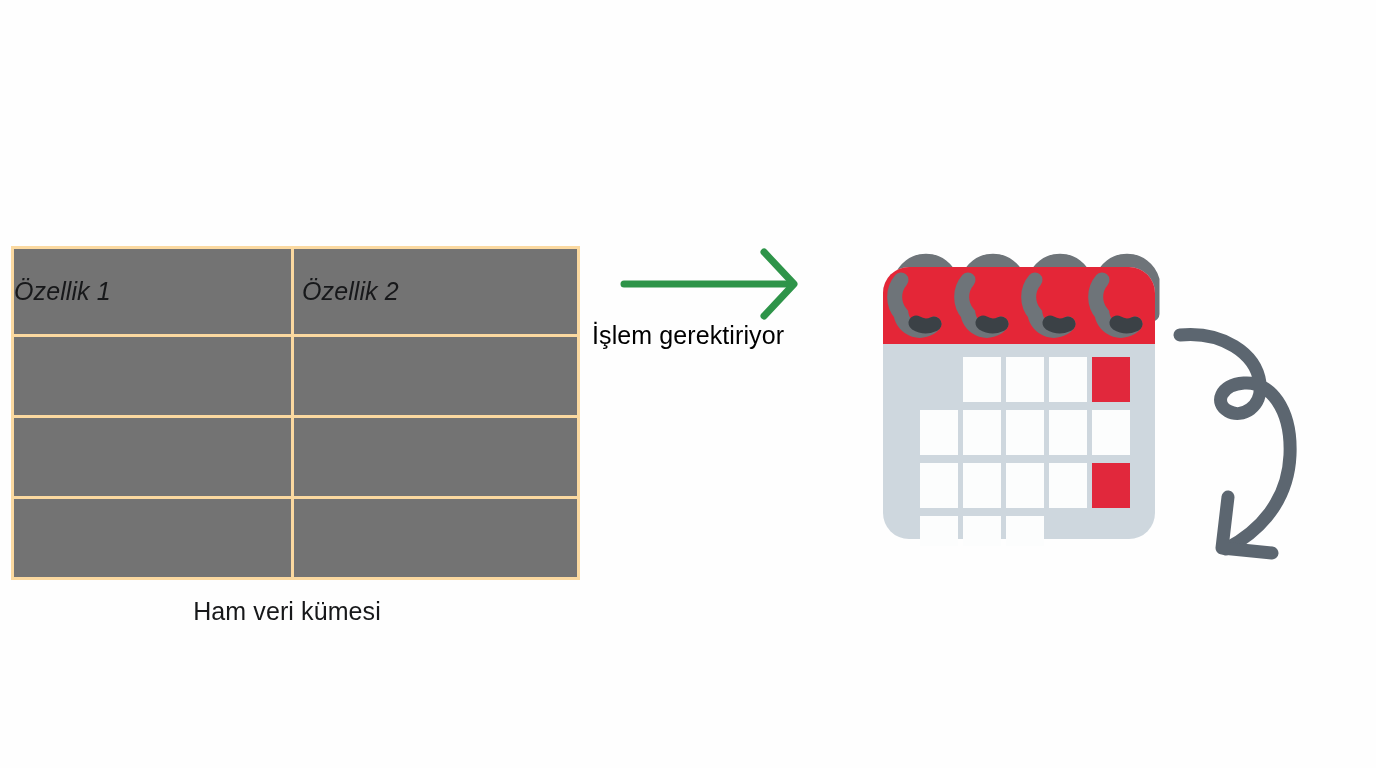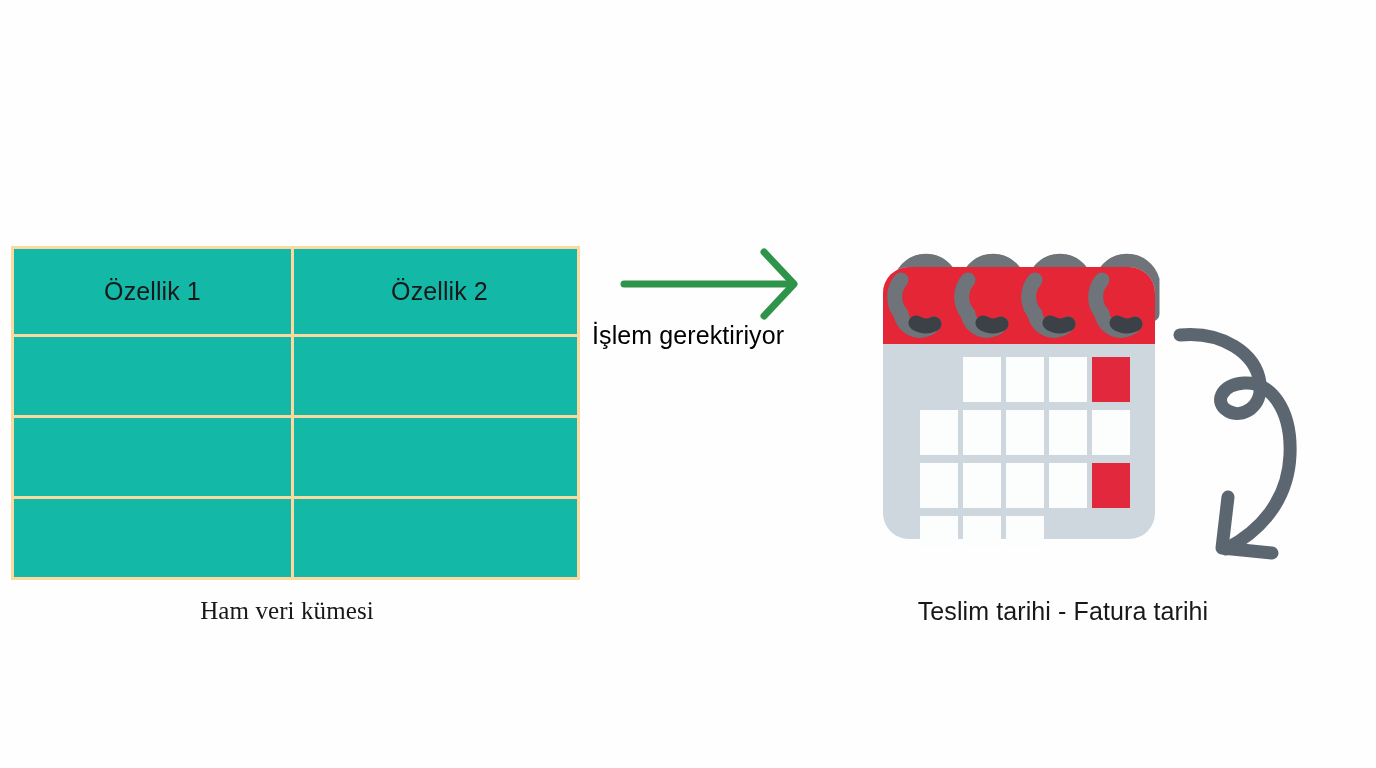--- a/index.html
+++ b/index.html
@@ -27,23 +27,23 @@
     top: 246px;
     width: 552px;
     height: 320px;
     border-collapse: collapse;
     table-layout: fixed;
     background: #ffffff;
   }
   .data-table td {
     border: 3px solid #fbd9a0;
     padding: 0;
-    text-align: center;
     vertical-align: middle;
-    background: #14b8a6;
+    background: #737373;
+    font-style: italic;
   }
   .data-table .col-a { width: 277px; }
   .data-table .col-b { width: 275px; padding-left: 8px; }
   .data-table tr.head-row td { height: 85px; }
   .data-table tr.body-row td { height: 78px; }
   .col-header {
     font-size: 25px;
     color: #17181a;
     letter-spacing: .1px;
     font-weight: 400;
@@ -54,21 +54,20 @@
   .table-caption {
     position: absolute;
     left: 11px;
     top: 596px;
     width: 552px;
     text-align: center;
     font-size: 25px;
     color: #17181a;
     letter-spacing: .1px;
     line-height: 1.2;
-    font-family: Liberation Serif, serif;
   }
 
   
   .flow-arrow {
     position: absolute;
     left: 618px;
     top: 248px;
     width: 190px;
     height: 72px;
   }
@@ -220,15 +219,14 @@
                  C 62 26, 96 48, 100 78
                  C 103 102, 82 114, 68 106
                  C 54 98, 60 80, 84 78
                  C 110 76, 132 104, 130 150
                  C 128 196, 100 226, 66 244"></path>
         <polyline points="68,192 62,243 112,248"></polyline>
       </g>
     </svg>
   </div>
 
-  <div class="calendar-caption">Teslim tarihi - Fatura tarihi</div>
 
 </div>
 
 </body></html>

